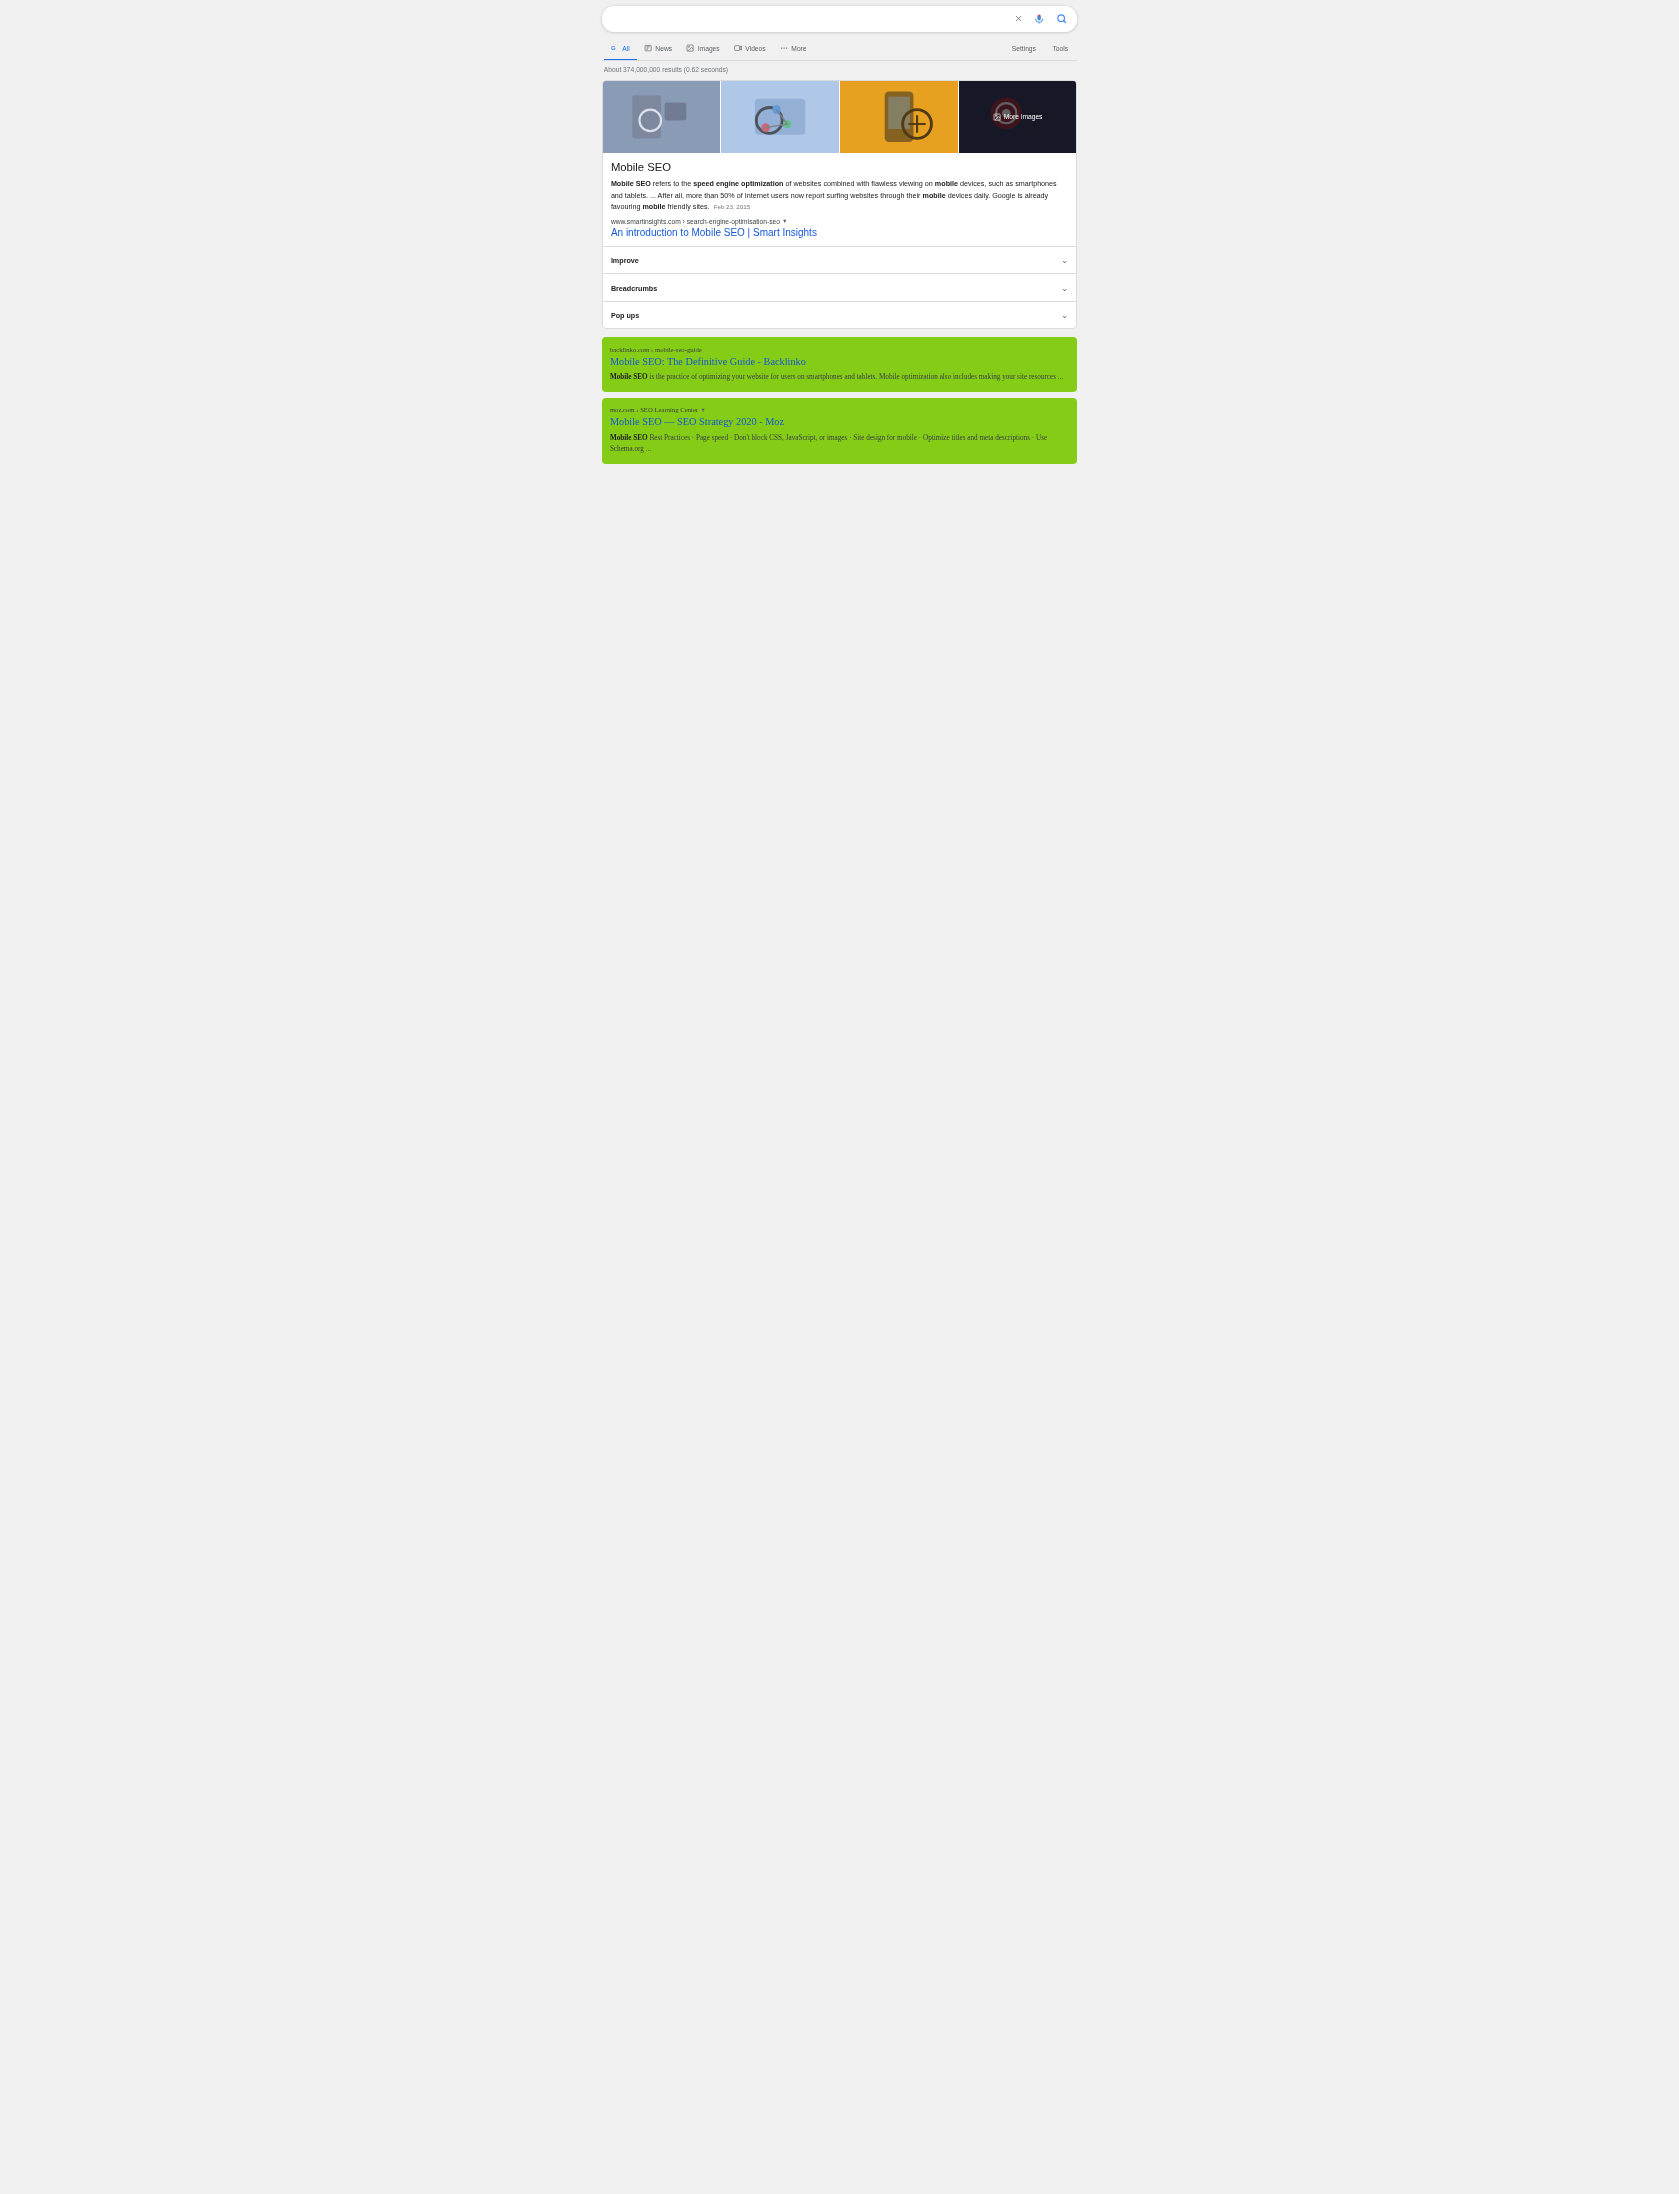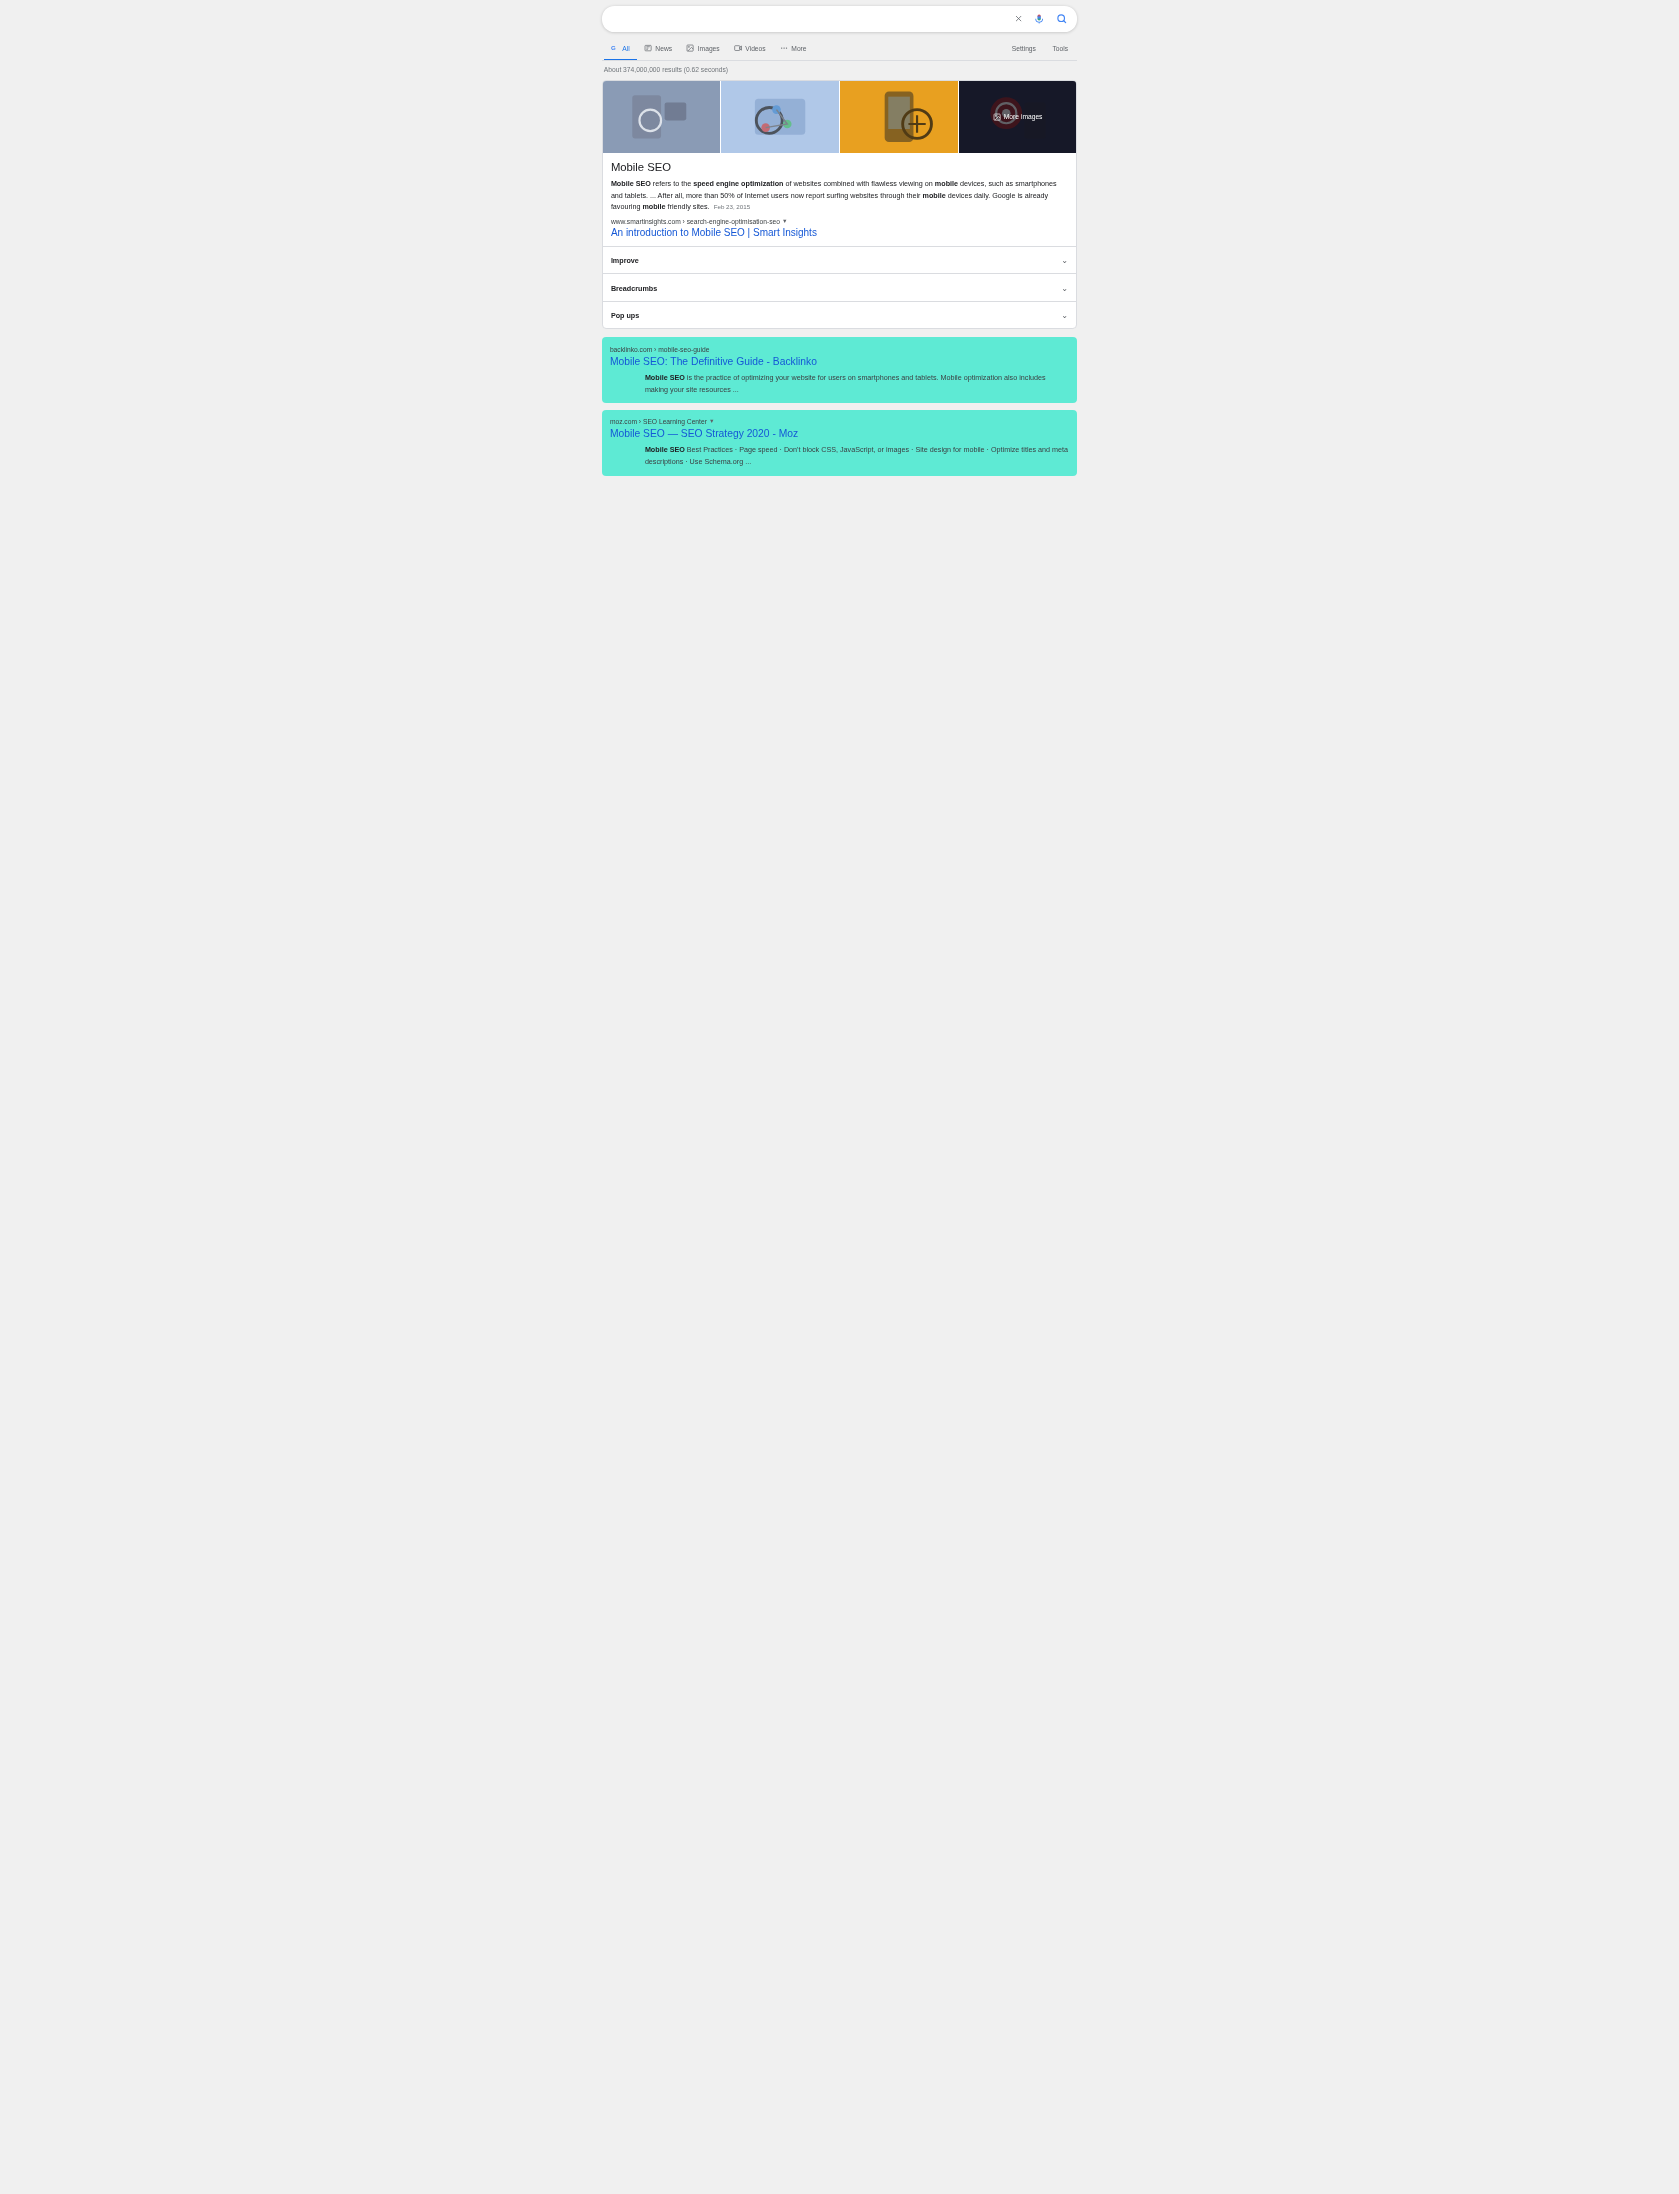--- a/index.html
+++ b/index.html
@@ -187,24 +187,25 @@
       font-size: 7.2px;
       font-weight: 700;
       color: #202124;
     }
     .chevron-icon {
       color: #5f6368;
       font-size: 8.2px;
     }
     
     .result-card {
-      background: #5eead4;
+      background: #84cc16;
       border-radius: 4.1px;
       padding: 8.2px;
       margin-bottom: 6.2px;
+      font-family: Liberation Serif, serif;
     }
     .result-url {
       font-size: 6.7px;
       color: #3c4043;
       margin-bottom: 2.1px;
       display: flex;
       align-items: center;
       gap: 2.1px;
     }
     .result-url .arrow {
@@ -217,21 +218,20 @@
       color: #1558d6;
       text-decoration: none;
       line-height: 1.3;
       display: block;
       margin-bottom: 4.1px;
     }
     .result-snippet {
       font-size: 7.2px;
       color: #3c4043;
       line-height: 1.6;
-      margin-left: 35px;
     }
     .result-snippet b { font-weight: 700; color: #202124; }
     
     .mic-icon-svg { width: 10.3px; height: 10.3px; }
     
     .search-icon-svg { width: 11.3px; height: 11.3px; fill: #4285f4; }
   </style>
 </head>
 <body>
 

